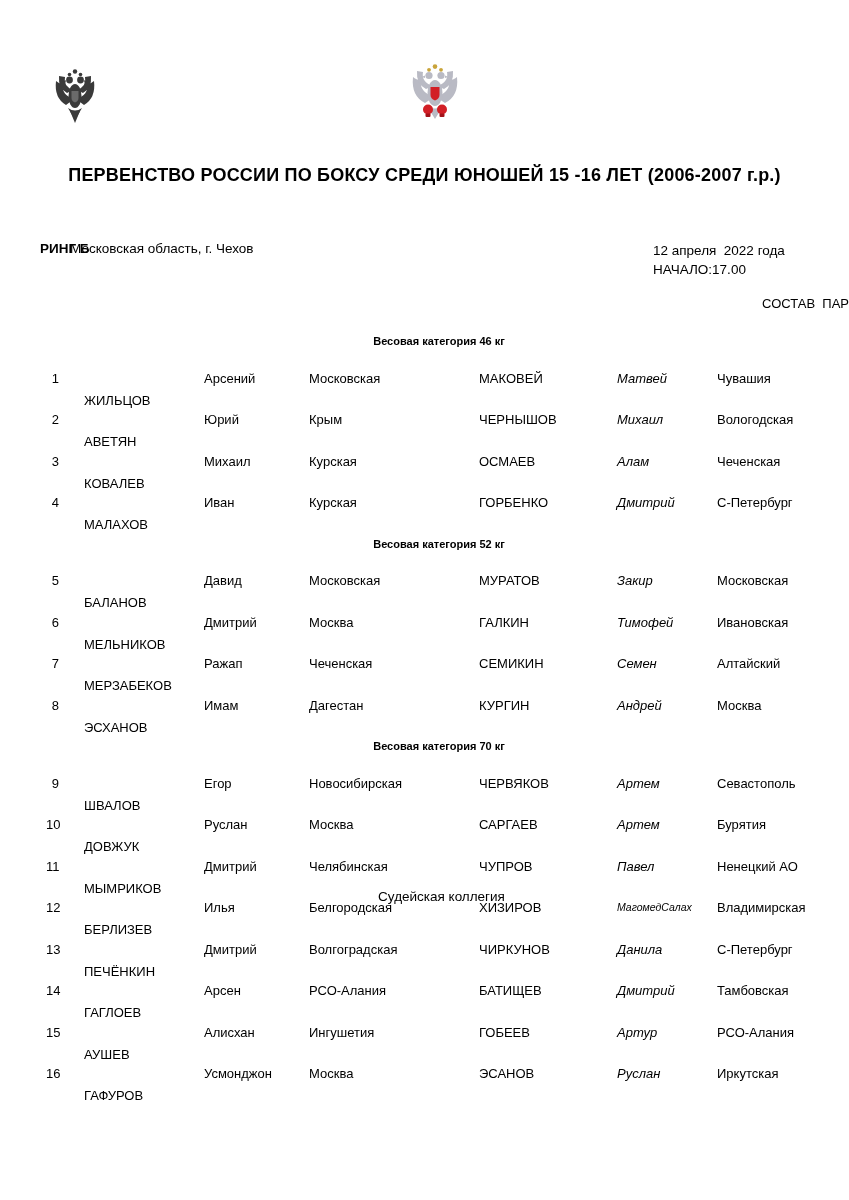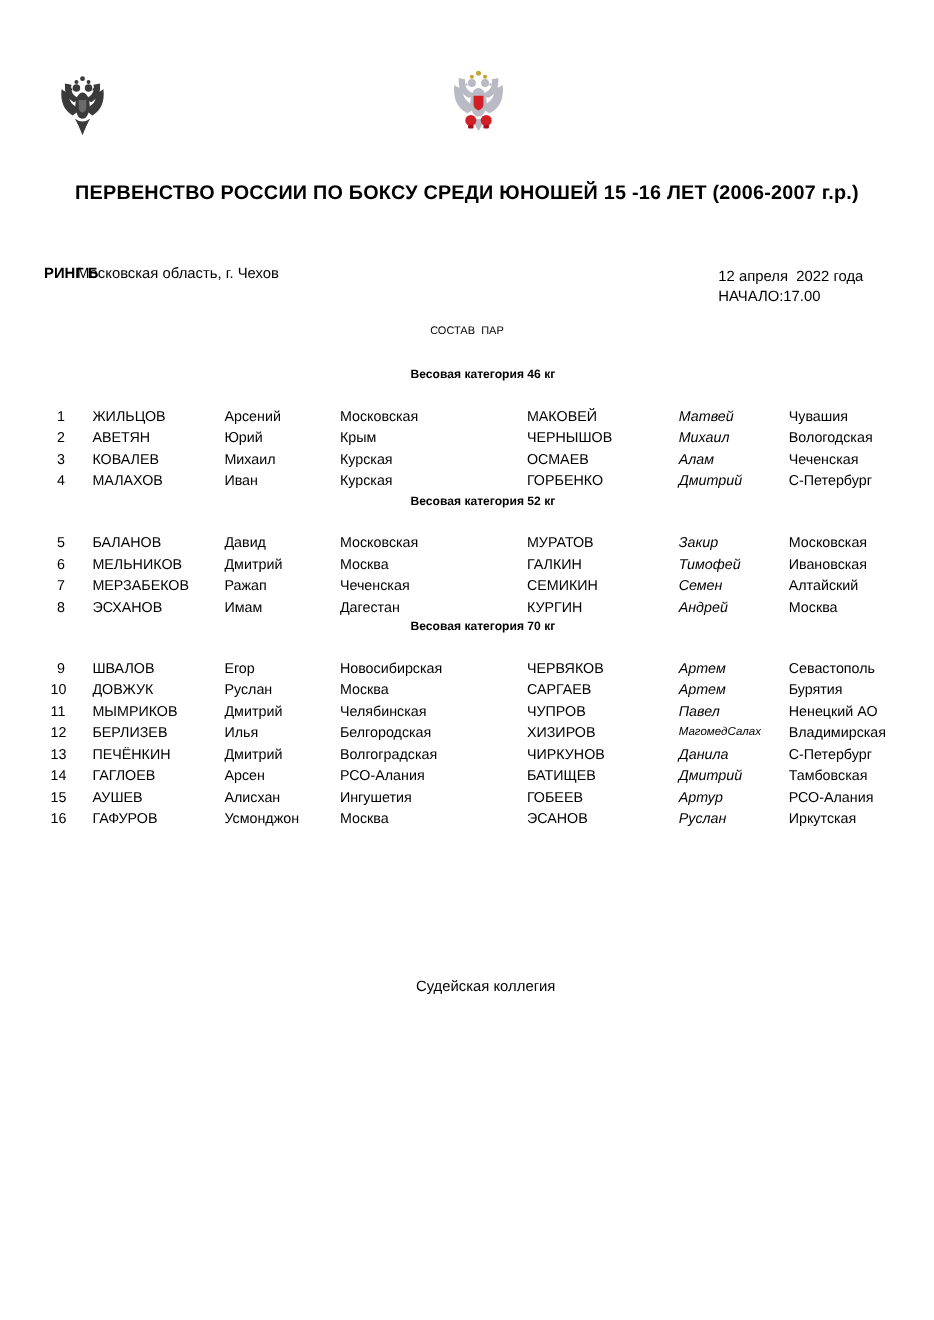--- a/index.html
+++ b/index.html
@@ -19,35 +19,35 @@
     text-align:center; font-weight:bold; font-size:18px; letter-spacing:0.2px;
   }
 
   .meta { position:absolute; top:241px; left:0; width:100%; height:44px; font-size:13.5px; }
   .venue { position:absolute; left:70px; top:0; }
   .ring  { position:absolute; left:0; top:0; width:100%; font-weight:bold;margin-left:40px; }
   .when  { position:absolute; left:653px; top:0; line-height:19px; white-space:pre; }
 
   .pairs-heading {
     position:absolute; top:296px; left:0; width:100%;
-    text-align:center; font-size:10px; white-space:pre;
+    text-align:right; font-size:13px; white-space:pre;
   }
 
   .pairs-table {
     position:absolute; top:332px; left:46px; width:786px;
     font-size:13px;
   }
   .section-title {
     text-align:center; font-weight:bold; font-size:11px;
     line-height:19.5px; margin-bottom:17px;
   }
   .row { display:flex; line-height:19.5px; white-space:nowrap; }
   .cell { display:block; overflow:visible; }
   .c-num   { width:38px;  text-align:right; padding-right:25px; }
-  .c-sur   { width:120px; }
+  .c-sur   { width:120px;margin-top:22px; }
   .c-name  { width:105px; }
   .c-reg   { width:170px; }
   .c-sur2  { width:138px; }
   .c-name2 { width:100px;font-style:italic; }
   .c-reg2  { width:113px; }
   .compact { font-size:10.5px; line-height:19.5px; }
 
   .footer-line {
     position:absolute; top:889px; left:17px; width:100%;
     text-align:center; font-size:13.5px;

